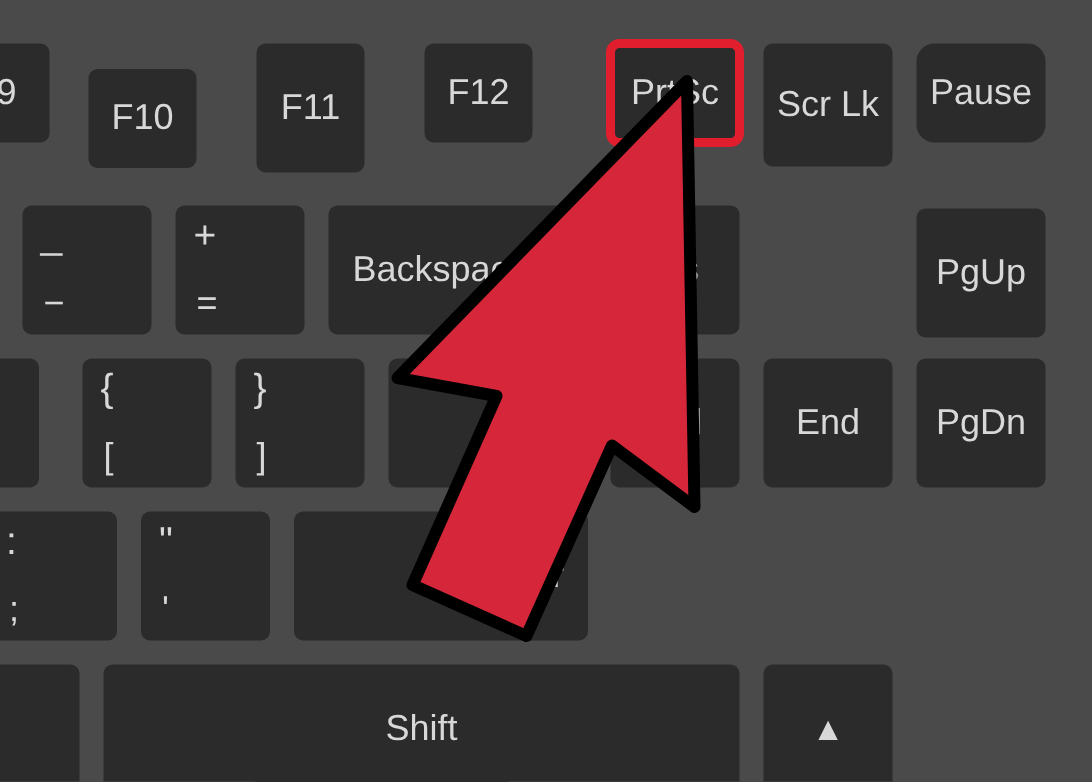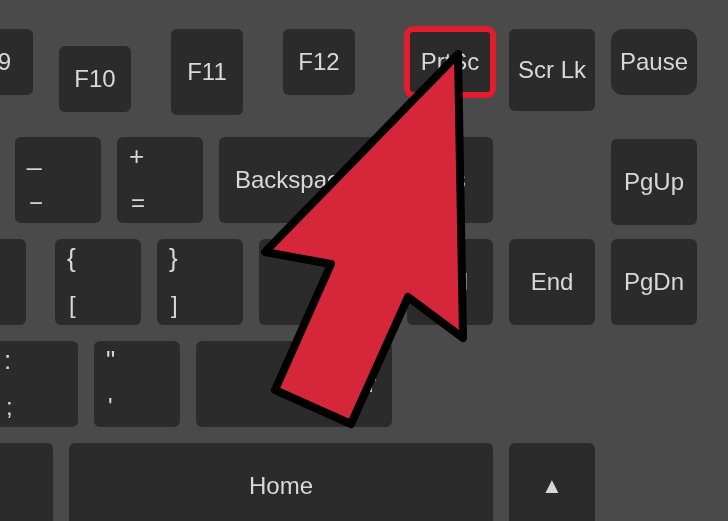--- a/index.html
+++ b/index.html
@@ -137,21 +137,21 @@
   </div>
   <div class="key" style="left:196px; top:341px; width:196px; height:86px; justify-content:flex-end; padding-right:16px;">
     <span class="labelcenter">ter</span>
   </div>
 
   <div class="key" style="left:-33px; top:443px; width:86px; height:86px;">
     
     
   </div>
   <div class="key" style="left:69px; top:443px; width:424px; height:86px;">
-    <span class="labelcenter">Home</span>
+    <span class="labelcenter">Shift</span>
   </div>
   <div class="key" style="left:509px; top:443px; width:86px; height:86px;">
     <span class="arrow-up-glyph">▲</span>
   </div>
 
   <svg class="cursor" viewBox="0 0 230 400">
     <path d="M 205 12
              L 12 210
              L 78 222
              L 22 348

